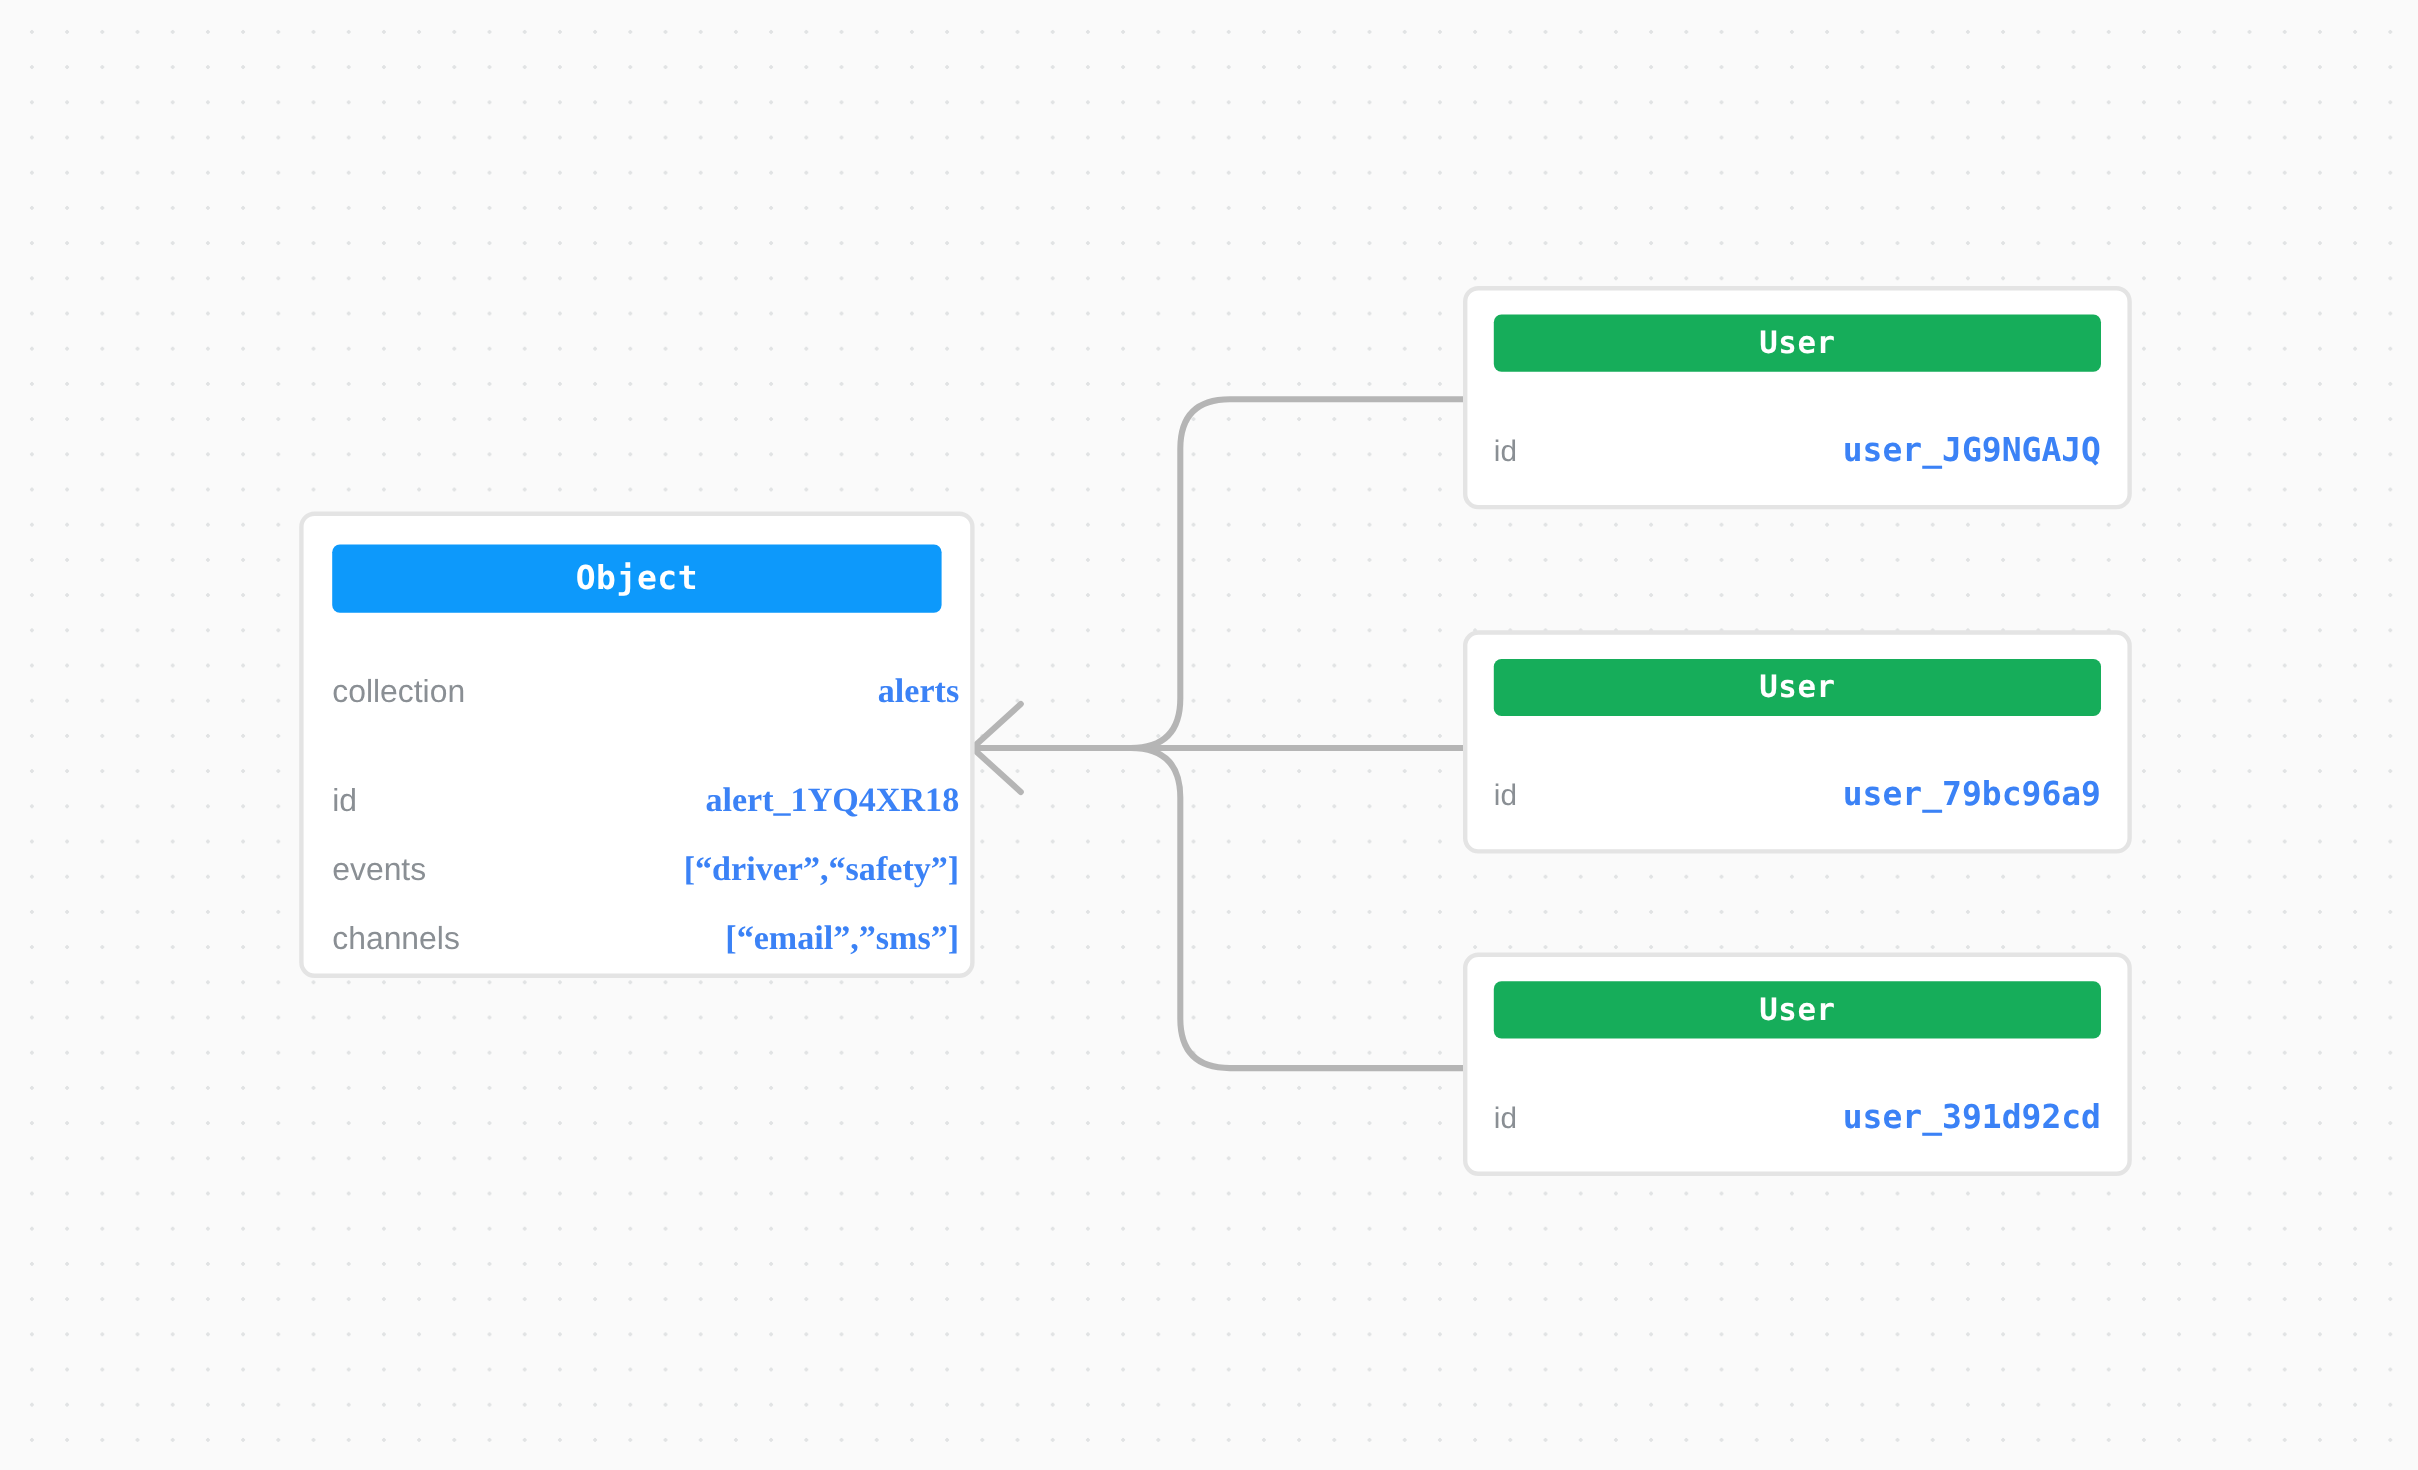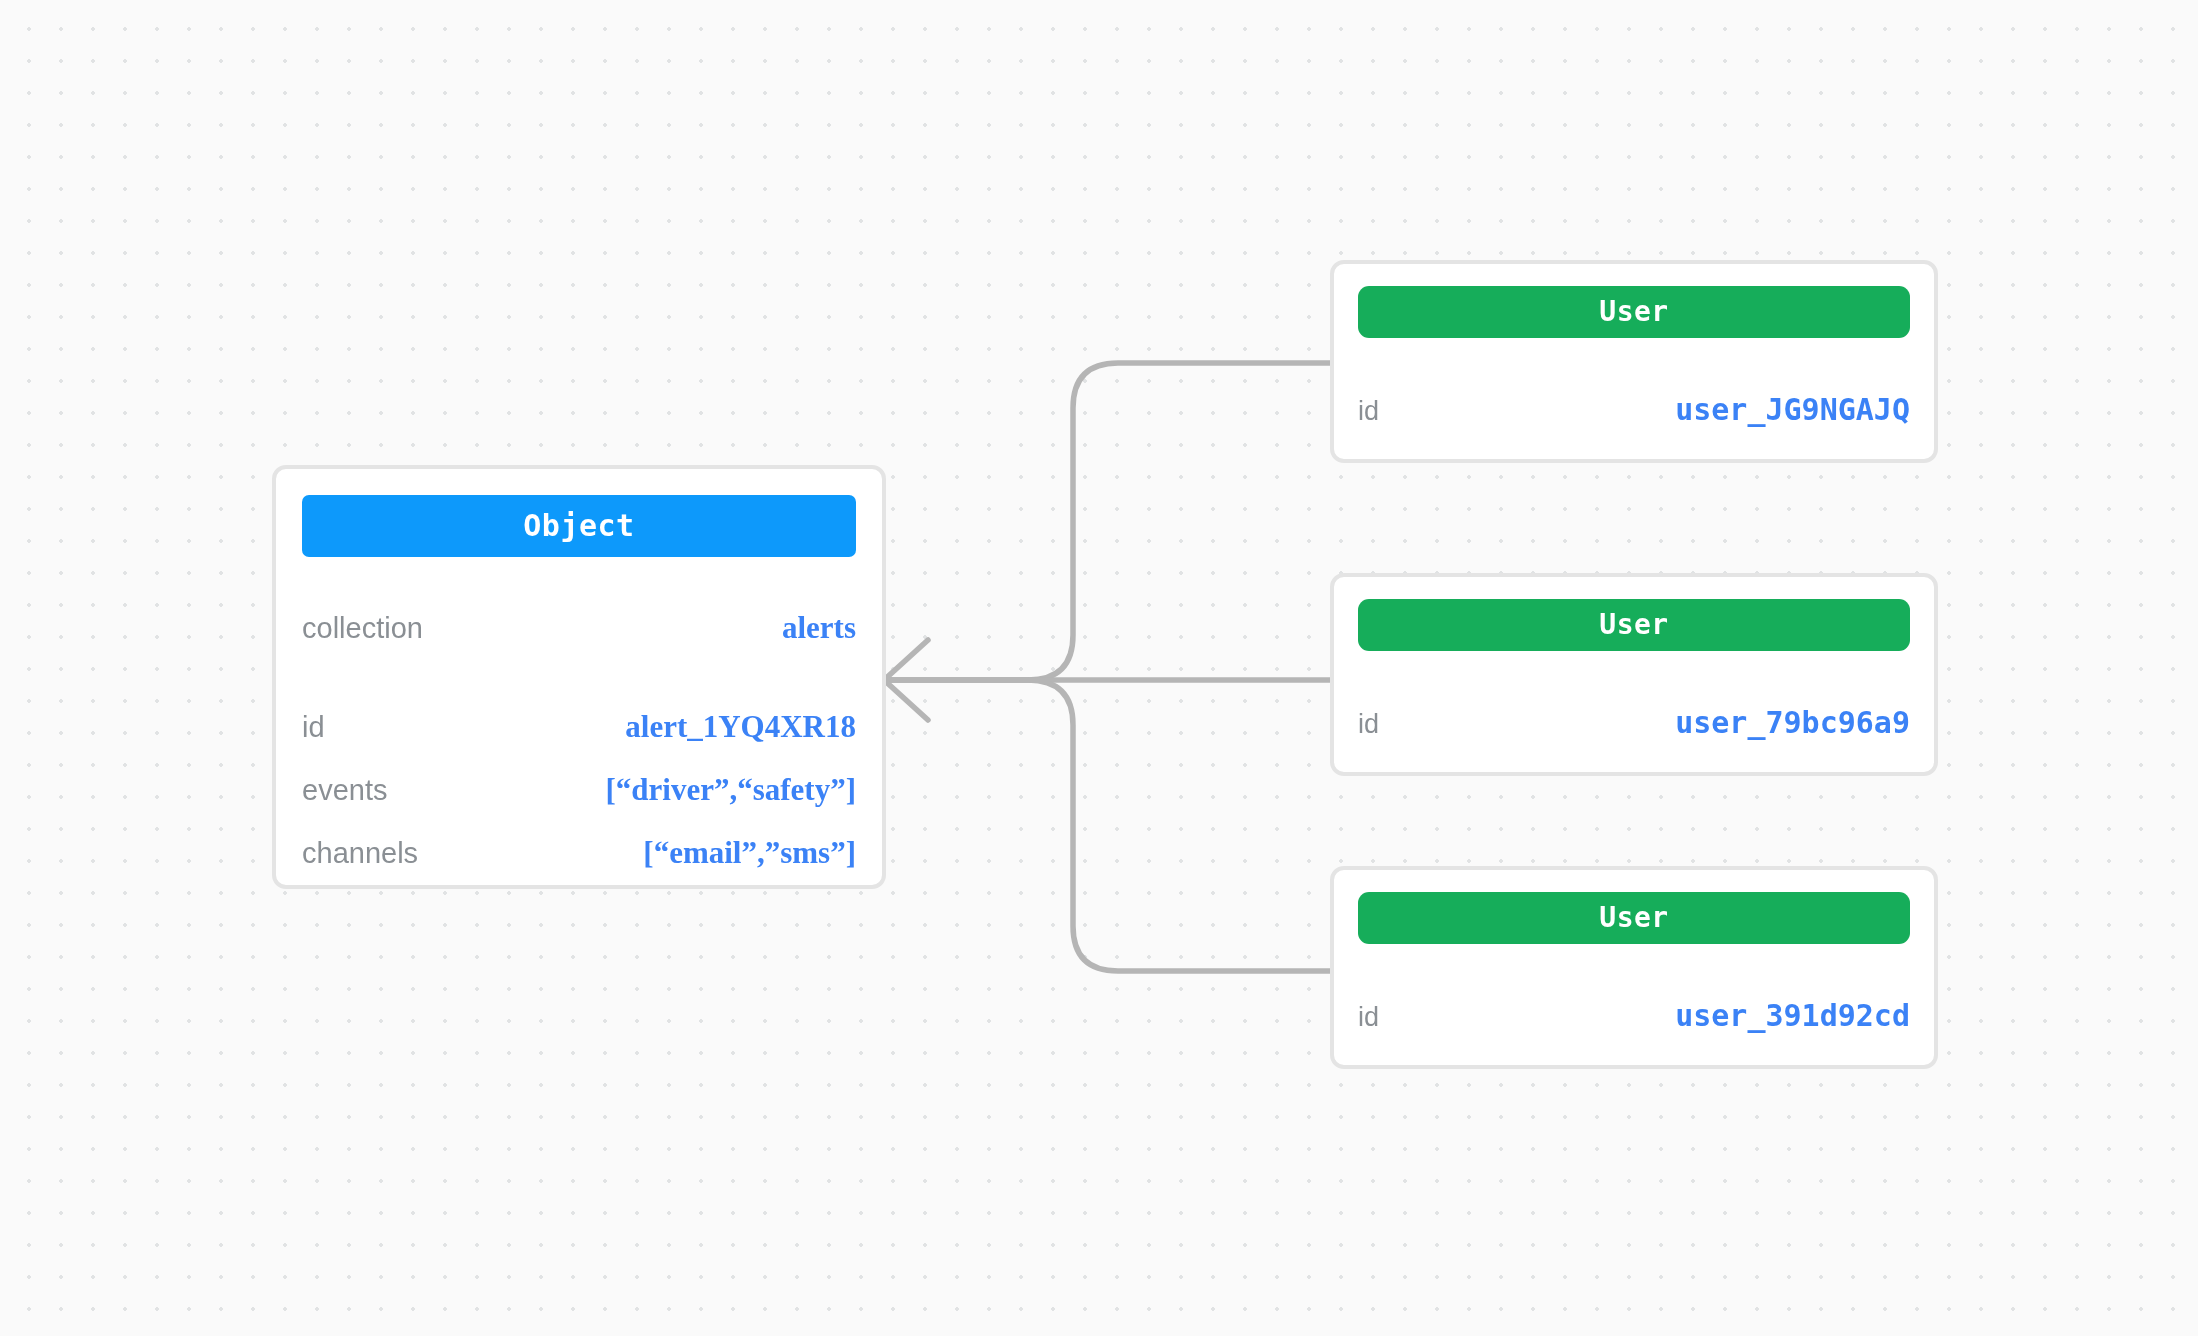--- a/index.html
+++ b/index.html
@@ -46,21 +46,21 @@
     border-radius: 7px;
     color: #ffffff;
     text-align: center;
     font-family: "DejaVu Sans Mono", monospace;
     font-weight: 700;
     letter-spacing: 0.5px;
     box-sizing: border-box;
   }
 
   .node-header.blue  { background: #0d99fb; }
-  .node-header.green { background: #16ad5a; border-radius: 11px; }
+  .node-header.green { background: #16ad5a; }
 
   .rows {
     box-sizing: border-box;
   }
 
   .row {
     display: flex;
     align-items: baseline;
     justify-content: space-between;
     white-space: nowrap;
@@ -87,21 +87,21 @@
     width: 614px;
     height: 424px;
   }
   #node-object .node-header {
     margin: 26px 26px 0 26px;
     height: 62px;
     line-height: 62px;
     font-size: 30px;
   }
   #node-object .rows {
-    padding: 26px 26px 0 26px;
+    padding: 26px 10px 0 26px;
   }
   #node-object .row-key  { font-size: 29px; }
   #node-object .row-val  { font-size: 31px; font-family: Liberation Serif, serif; }
   #node-object .group-gap { height: 26px; }
   #node-object .row { margin-bottom: 10px; }
 
   
   .node-user {
     left: 1330px;
     width: 608px;

